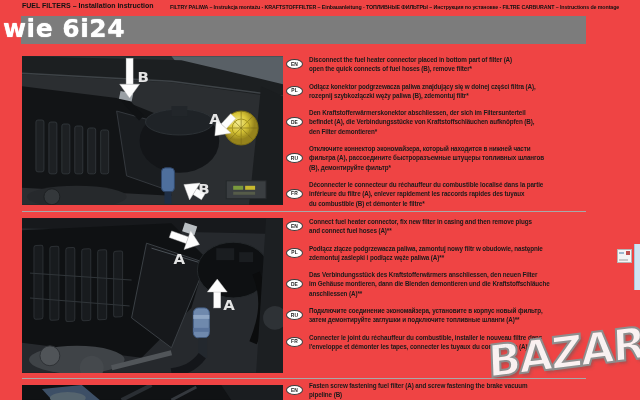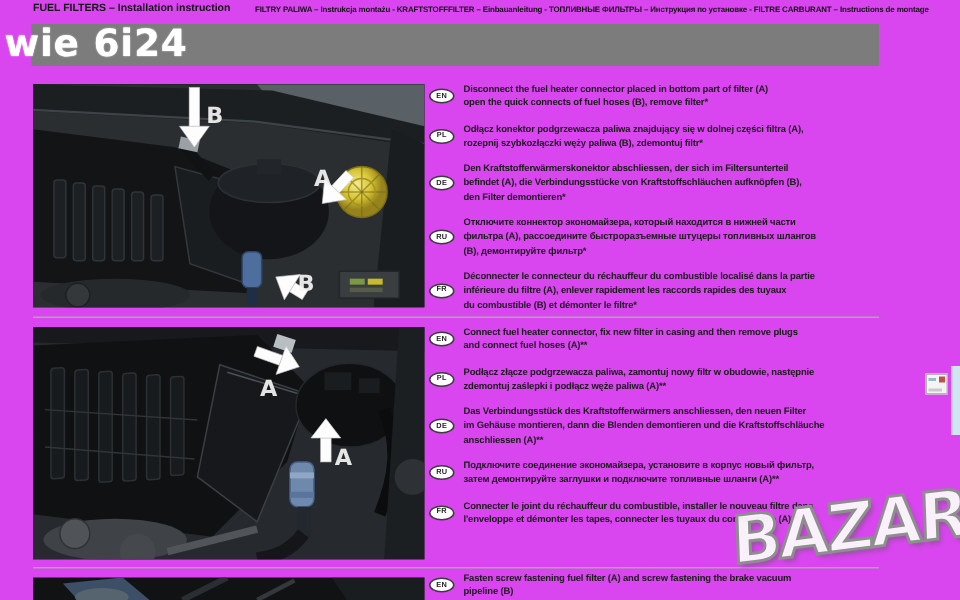--- a/index.html
+++ b/index.html
@@ -1,18 +1,18 @@
 <!DOCTYPE html>
 <html><head>
 <meta charset="utf-8">
 <style>
   html,body{margin:0;padding:0;}
   body{width:640px;height:400px;overflow:hidden;background:#ffffff;
        font-family:"Liberation Sans",sans-serif;position:relative;}
-  .page{position:absolute;inset:0;background:#d946ef;}
+  .page{position:absolute;inset:0;background:#ef4444;}
 
   
   .hdr-left{position:absolute;left:22px;top:2px;font-size:7px;font-weight:700;
             color:#111;white-space:nowrap;}
   .hdr-right{position:absolute;left:170px;top:4px;width:460px;font-size:5.3px;
              font-weight:700;color:#111;white-space:nowrap;letter-spacing:-0.1px;}
 
   
   .brandbar{position:absolute;left:21px;top:16px;width:565px;height:28px;background:#7c7c7c;}
   .wm-top{position:absolute;left:3px;top:14px;font-size:25px;font-weight:800;

